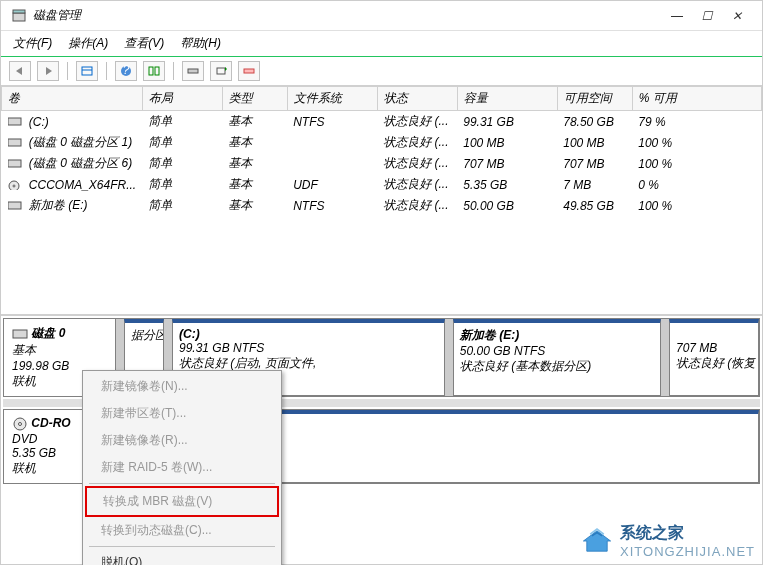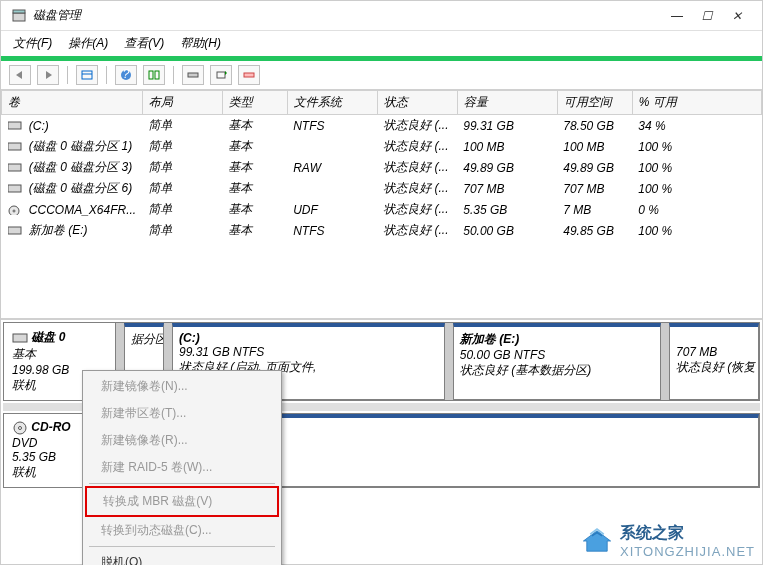--- a/index.html
+++ b/index.html
@@ -2,21 +2,21 @@
 <html><head>
 <meta charset="utf-8">
 <style>
 * { margin: 0; padding: 0; box-sizing: border-box; font-family: "Microsoft YaHei", "SimSun", sans-serif; font-size: 12px; }
 body { background: #fff; width: 763px; height: 565px; overflow: hidden; position: relative; }
 .window { border: 1px solid #ccc; width: 100%; height: 100%; display: flex; flex-direction: column; font-style: italic; }
 .titlebar { display: flex; align-items: center; padding: 6px 10px; border-bottom: 1px solid #e0e0e0; }
 .titlebar .icon { width: 16px; height: 16px; margin-right: 6px; display: inline-flex; align-items: center; justify-content: center; }
 .titlebar .spacer { flex: 1; }
 .win-btn { width: 30px; text-align: center; color: #333; }
-.menubar { display: flex; gap: 16px; padding: 4px 12px; border-bottom: 5px solid #22c55e; }
+.menubar { display: flex; gap: 16px; padding: 4px 12px; border-bottom: 1px solid #22c55e; }
 .menubar span { cursor: default; }
 .toolbar { display: flex; gap: 6px; padding: 4px 8px; border-bottom: 1px solid #d0d0d0; align-items: center; }
 .tool-btn { width: 22px; height: 20px; border: 1px solid #c0c0c0; display: inline-flex; align-items: center; justify-content: center; background: #f8f8f8; }
 .tool-sep { width: 1px; height: 18px; background: #c0c0c0; margin: 0 2px; }
 .vol-table { width: 100%; border-collapse: collapse; }
 .vol-table th { text-align: left; font-weight: normal; padding: 3px 6px; border: 1px solid #d0d0d0; background: #f7f7f7; }
 .vol-table td { padding: 2px 6px; white-space: nowrap; }
 .vol-icon { width: 14px; height: 10px; display: inline-block; vertical-align: middle; margin-right: 4px; }
 .upper-pane { height: 230px; overflow: auto; border-bottom: 2px solid #d0d0d0; }
 .lower-pane { flex: 1; overflow: hidden; padding: 0; }
@@ -143,44 +143,32 @@
           <tr>
             <td><svg class="vol-icon" width="14" height="10">
                 <rect x="0" y="1" width="13" height="7" fill="#d8d8d8" stroke="#555"></rect>
               </svg> (C:)</td>
             <td>简单</td>
             <td>基本</td>
             <td>NTFS</td>
             <td>状态良好 (...</td>
             <td>99.31 GB</td>
             <td>78.50 GB</td>
-            <td>34 %</td>
+            <td>79 %</td>
           </tr>
           <tr>
             <td><svg class="vol-icon" width="14" height="10">
                 <rect x="0" y="1" width="13" height="7" fill="#d8d8d8" stroke="#555"></rect>
               </svg> (磁盘 0 磁盘分区 1)</td>
             <td>简单</td>
             <td>基本</td>
             <td></td>
             <td>状态良好 (...</td>
             <td>100 MB</td>
             <td>100 MB</td>
-            <td>100 %</td>
-          </tr>
-          <tr>
-            <td><svg class="vol-icon" width="14" height="10">
-                <rect x="0" y="1" width="13" height="7" fill="#d8d8d8" stroke="#555"></rect>
-              </svg> (磁盘 0 磁盘分区 3)</td>
-            <td>简单</td>
-            <td>基本</td>
-            <td>RAW</td>
-            <td>状态良好 (...</td>
-            <td>49.89 GB</td>
-            <td>49.89 GB</td>
             <td>100 %</td>
           </tr>
           <tr>
             <td><svg class="vol-icon" width="14" height="10">
                 <rect x="0" y="1" width="13" height="7" fill="#d8d8d8" stroke="#555"></rect>
               </svg> (磁盘 0 磁盘分区 6)</td>
             <td>简单</td>
             <td>基本</td>
             <td></td>
             <td>状态良好 (...</td>

